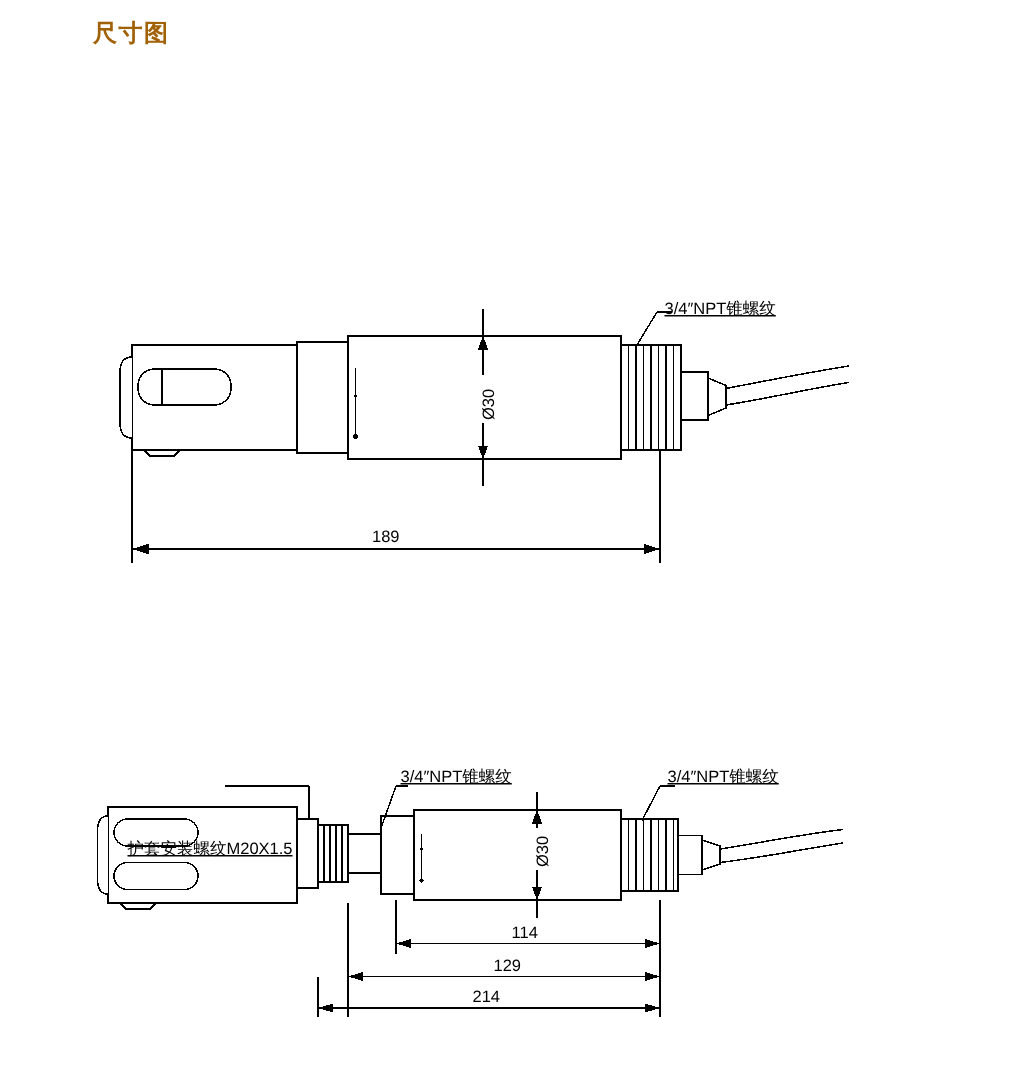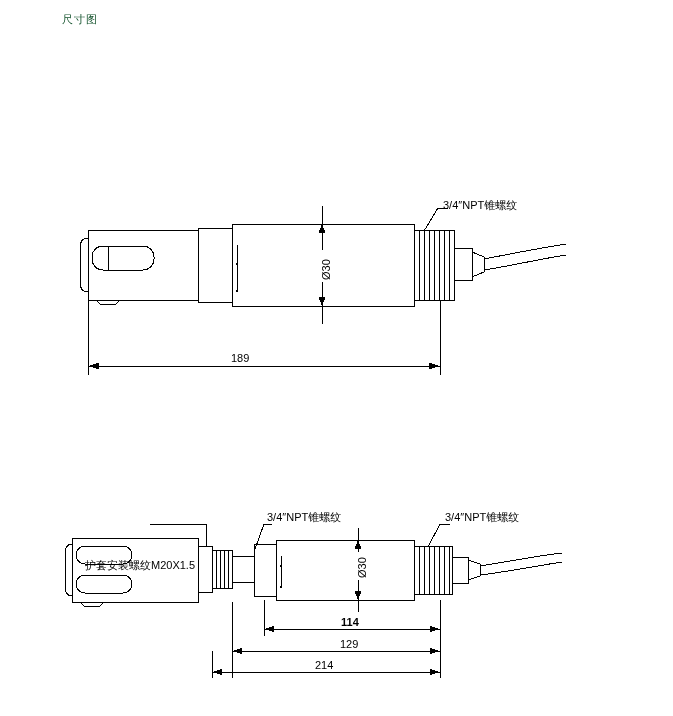--- a/index.html
+++ b/index.html
@@ -12,38 +12,39 @@
     height: 716px;
     position: relative;
     font-family: "Liberation Sans", sans-serif;
     color: #000000;
     overflow: hidden;
   }
   #page-title {
     position: absolute;
     left: 62px;
     top: 12px;
-    font-size: 11px;
-    font-weight: normal;
+    font-size: 16px;
+    font-weight: bold;
     letter-spacing: 1px;
-    color: #14532d;
+    color: #a16207;
   }
   .drawing {
     position: absolute;
     left: 0;
     top: 0;
     width: 673px;
     height: 716px;
   }
   .lbl {
     position: absolute;
     font-size: 11px;
     color: #000;
     white-space: nowrap;
     font-family: "Liberation Sans", sans-serif;
+    text-decoration: underline;
   }
   .dim-num {
     position: absolute;
     font-size: 11px;
     color: #000;
     white-space: nowrap;
   }
   .vert-dia {
     position: absolute;
     font-size: 11px;
@@ -180,27 +181,27 @@
 
     <line x1="428" y1="547" x2="440" y2="524" stroke="#000"></line>
     <line x1="440" y1="524" x2="450" y2="524" stroke="#000"></line>
   </g>
 </svg>
 
 <div class="lbl" style="left:443px; top:198px;">3/4″NPT锥螺纹</div>
 
 <div class="vert-dia" style="left:320px; top:280px;">Ø30</div>
 
-<div class="dim-num" style="left:231px; top:352px;">189</div>
+<div class="dim-num" style="left:248px; top:352px;">189</div>
 
 <div class="lbl" style="left:85px; top:510px;margin-top:48px;">护套安装螺纹M20X1.5</div>
 
 <div class="lbl" style="left:267px; top:510px;">3/4″NPT锥螺纹</div>
 
 <div class="lbl" style="left:445px; top:510px;">3/4″NPT锥螺纹</div>
 
 <div class="vert-dia" style="left:356px; top:578px;">Ø30</div>
 
-<div class="dim-num" style="left:341px; top:616px;font-weight:bold;">114</div>
-
-<div class="dim-num" style="left:340px; top:638px;">129</div>
+<div class="dim-num" style="left:341px; top:616px;">114</div>
+
+<div class="dim-num" style="left:329px; top:638px;">129</div>
 
 <div class="dim-num" style="left:315px; top:659px;">214</div>
 
 </body></html>

